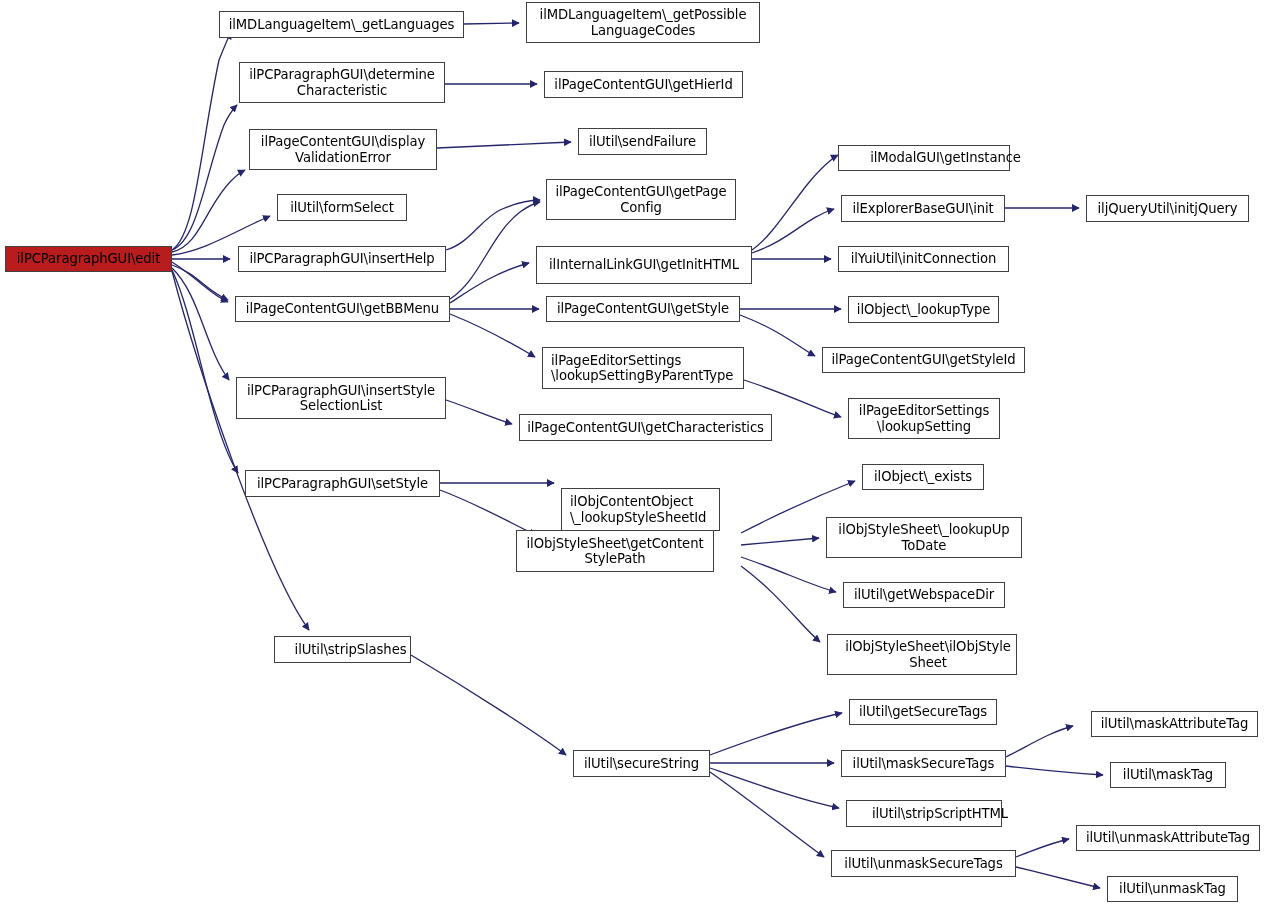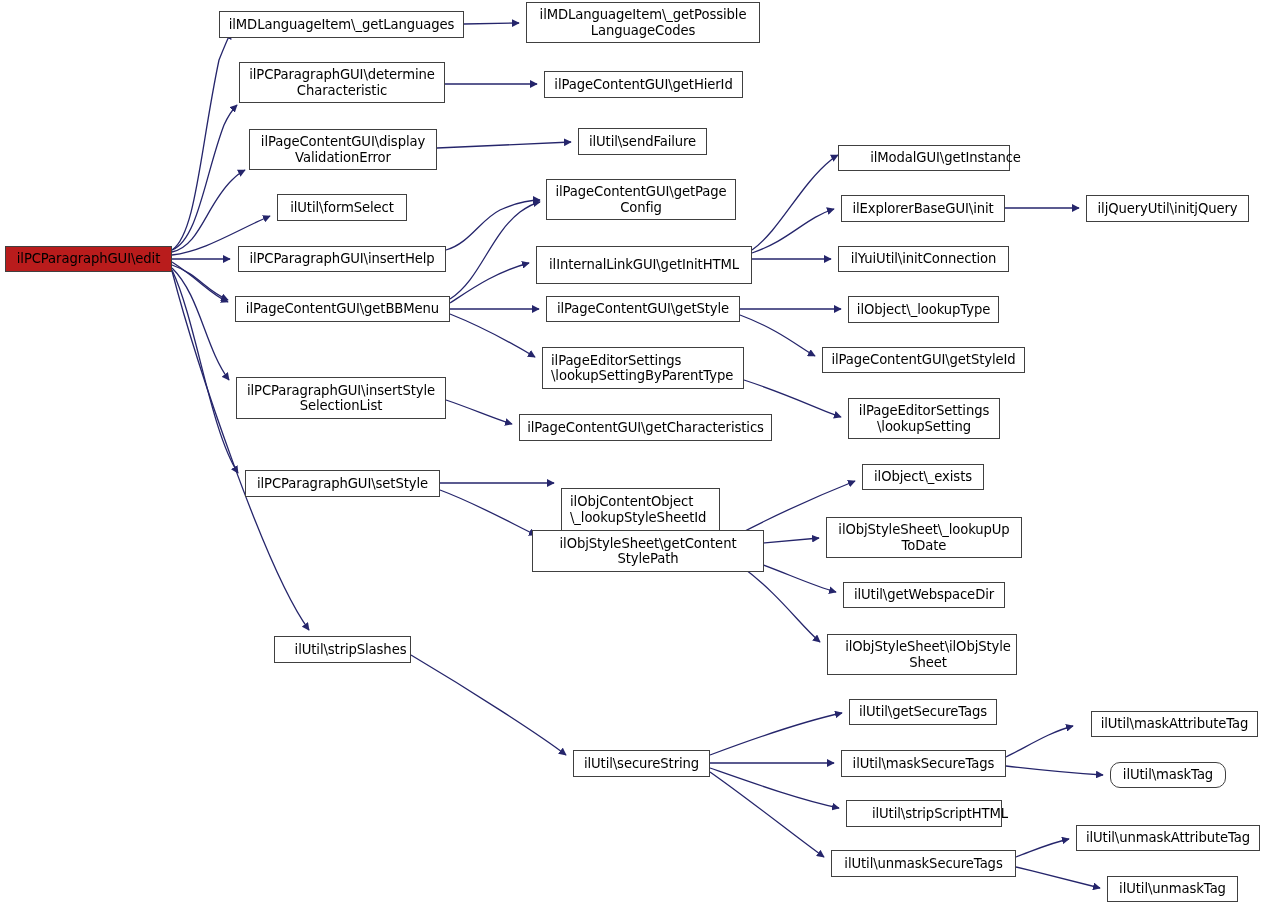--- a/index.html
+++ b/index.html
@@ -118,21 +118,21 @@
     <div class="node" style="left: 578px; top: 128px; width: 129px; height: 27px;">ilUtil\sendFailure</div>
     <div class="node thick" style="left: 546px; top: 179px; width: 190px; height: 41px;">ilPageContentGUI\getPage
 Config</div>
     <div class="node thick" style="left: 536px; top: 246px; width: 216px; height: 38px;">ilInternalLinkGUI\getInitHTML</div>
     <div class="node thick" style="left: 546px; top: 296px; width: 194px; height: 26px;">ilPageContentGUI\getStyle</div>
     <div class="node thick" style="left: 542px; top: 347px; width: 202px; height: 42px; justify-content: flex-start; padding-left: 8px; text-align: left;">ilPageEditorSettings
 \lookupSettingByParentType</div>
     <div class="node thick" style="left: 519px; top: 414px; width: 253px; height: 27px;">ilPageContentGUI\getCharacteristics</div>
     <div class="node thick" style="left: 561px; top: 466px; width: 159px; height: 43px; justify-content: flex-start; padding-left: 8px; text-align: left; margin-top: 22px;">ilObjContentObject
 \_lookupStyleSheetId</div>
-    <div class="node" style="left: 532px; top: 530px; width: 232px; height: 42px;">ilObjStyleSheet\getContent
+    <div class="node" style="left: 516px; top: 530px; width: 198px; height: 42px;">ilObjStyleSheet\getContent
 StylePath</div>
     <div class="node thick" style="left: 573px; top: 750px; width: 137px; height: 27px;">ilUtil\secureString</div>
     <div class="node thick" style="left: 838px; top: 145px; width: 172px; height: 26px; padding-left: 43px;">ilModalGUI\getInstance</div>
     <div class="node thick" style="left: 841px; top: 195px; width: 164px; height: 27px;">ilExplorerBaseGUI\init</div>
     <div class="node thick" style="left: 838px; top: 246px; width: 171px; height: 26px;">ilYuiUtil\initConnection</div>
     <div class="node" style="left: 848px; top: 296px; width: 151px; height: 27px;">ilObject\_lookupType</div>
     <div class="node" style="left: 822px; top: 347px; width: 203px; height: 26px;">ilPageContentGUI\getStyleId</div>
     <div class="node" style="left: 848px; top: 398px; width: 152px; height: 41px;">ilPageEditorSettings
 \lookupSetting</div>
     <div class="node" style="left: 862px; top: 464px; width: 122px; height: 26px;">ilObject\_exists</div>
@@ -140,16 +140,16 @@
 ToDate</div>
     <div class="node" style="left: 843px; top: 582px; width: 162px; height: 26px;">ilUtil\getWebspaceDir</div>
     <div class="node thick" style="left: 827px; top: 634px; width: 190px; height: 41px; padding-left: 12px;">ilObjStyleSheet\ilObjStyle
 Sheet</div>
     <div class="node" style="left: 849px; top: 699px; width: 148px; height: 26px;">ilUtil\getSecureTags</div>
     <div class="node thick" style="left: 841px; top: 750px; width: 165px; height: 27px;">ilUtil\maskSecureTags</div>
     <div class="node" style="left: 846px; top: 800px; width: 156px; height: 27px; padding-left: 32px;">ilUtil\stripScriptHTML</div>
     <div class="node thick" style="left: 831px; top: 850px; width: 185px; height: 27px;">ilUtil\unmaskSecureTags</div>
     <div class="node" style="left: 1086px; top: 195px; width: 163px; height: 27px;">iljQueryUtil\initjQuery</div>
     <div class="node" style="left: 1080px; top: 711px; width: 167px; height: 26px; margin-left: 11px;">ilUtil\maskAttributeTag</div>
-    <div class="node" style="left: 1110px; top: 762px; width: 116px; height: 26px; border-radius: 10px;">ilUtil\maskTag</div>
+    <div class="node" style="left: 1110px; top: 762px; width: 116px; height: 26px;">ilUtil\maskTag</div>
     <div class="node" style="left: 1076px; top: 825px; width: 184px; height: 26px;">ilUtil\unmaskAttributeTag</div>
     <div class="node" style="left: 1107px; top: 876px; width: 131px; height: 26px;">ilUtil\unmaskTag</div>
   </div>
 
 </body></html>

